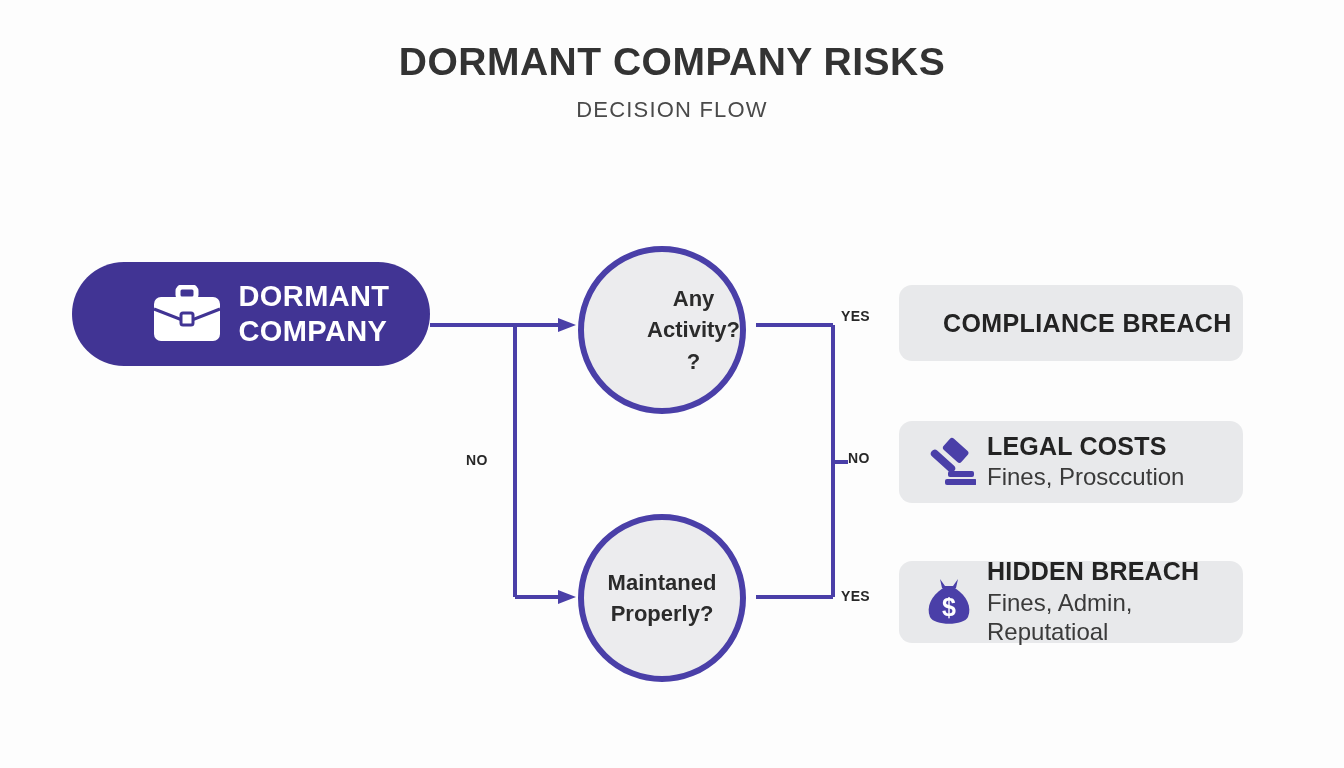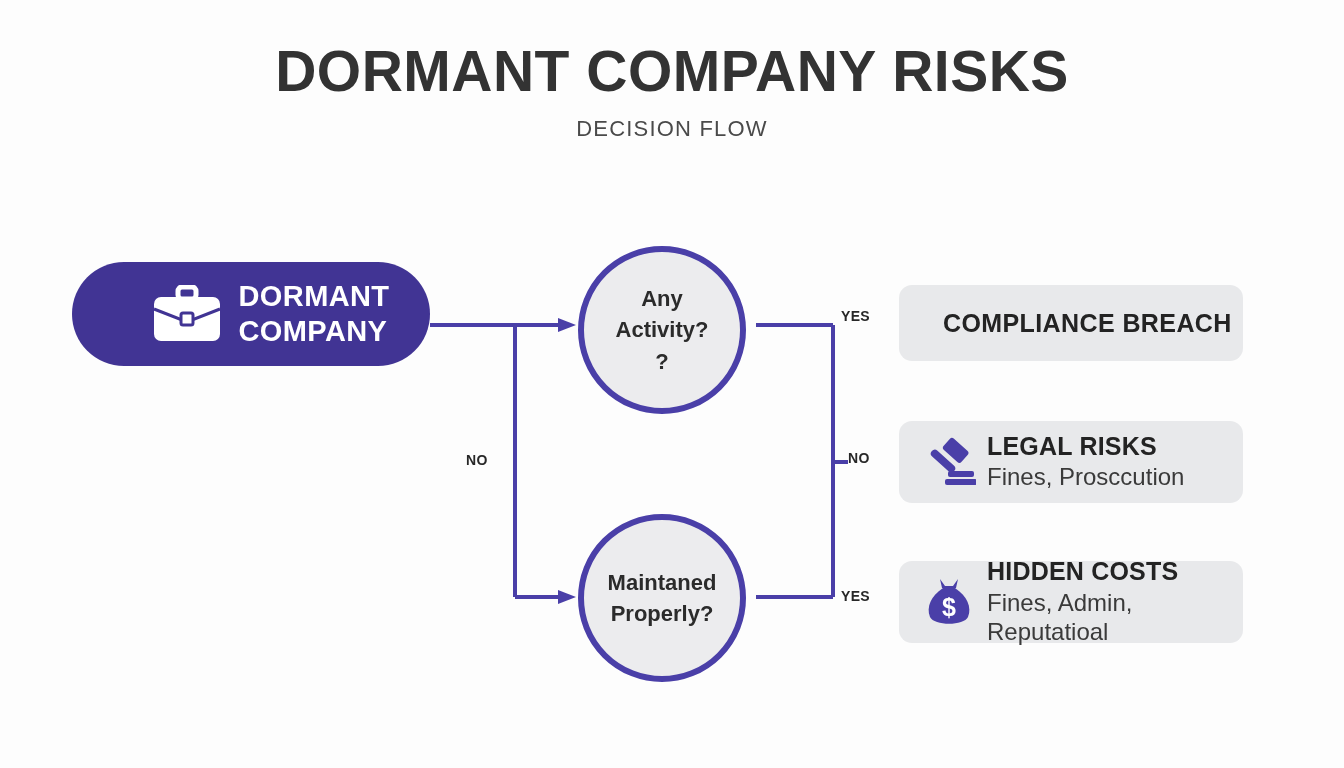--- a/index.html
+++ b/index.html
@@ -18,21 +18,21 @@
 
   
   #header {
     position: absolute;
     top: 42px;
     left: 0;
     width: 1344px;
     text-align: center;
   }
   #page-title {
-    font-size: 57px;
+    font-size: 39px;
     font-weight: bold;
     color: #333333;
     letter-spacing: 0.5px;
     line-height: 1.05;
     margin: 0;
   }
   #page-subtitle {
     font-size: 22px;
     font-weight: normal;
     color: #4a4a4a;
@@ -90,20 +90,21 @@
     font-weight: bold;
     color: #2b2b2b;
     line-height: 1.42;
     white-space: pre-line;
   }
   #decision-activity {
     left: 578px;
     top: 246px;
     width: 168px;
     height: 168px;
+    justify-content: flex-end;
   }
   #decision-maintained {
     left: 578px;
     top: 514px;
     width: 168px;
     height: 168px;
   }
 
   
   .outcome-card {
@@ -237,32 +238,32 @@
       <svg width="54" height="54" viewBox="0 0 54 54">
         <g fill="#4a3fa8">
           <rect x="22" y="8" width="24" height="15" rx="3" transform="rotate(42 34 15)"></rect>
           <rect x="6" y="22" width="30" height="8" rx="4" transform="rotate(42 21 26)"></rect>
           <rect x="26" y="36" width="26" height="6" rx="2"></rect>
           <rect x="23" y="44" width="32" height="6" rx="2"></rect>
         </g>
       </svg>
     </span>
     <div class="card-text">
-      <span class="card-title">LEGAL RISKS</span>
+      <span class="card-title">LEGAL COSTS</span>
       <span class="card-sub">Fines, Prosccution</span>
     </div>
   </div>
 
   <div class="outcome-card" id="card-hidden">
     <span class="card-icon">
       <svg width="52" height="54" viewBox="0 0 52 54">
         <path d="M17 4 L22 11 L30 11 L35 4 L33 13 L19 13 Z" fill="#4a3fa8"></path>
         <path d="M20 13 C8 21 3 32 7 42 C11 51 41 51 45 42 C49 32 44 21 32 13 Z" fill="#4a3fa8"></path>
         <text x="26" y="41" font-family="'Liberation Sans', sans-serif" font-size="25" font-weight="bold" fill="#ffffff" text-anchor="middle">$</text>
       </svg>
     </span>
     <div class="card-text">
-      <span class="card-title">HIDDEN COSTS</span>
+      <span class="card-title">HIDDEN BREACH</span>
       <span class="card-sub">Fines, Admin, Reputatioal</span>
     </div>
   </div>
 
 </div>
 
 </body></html>

